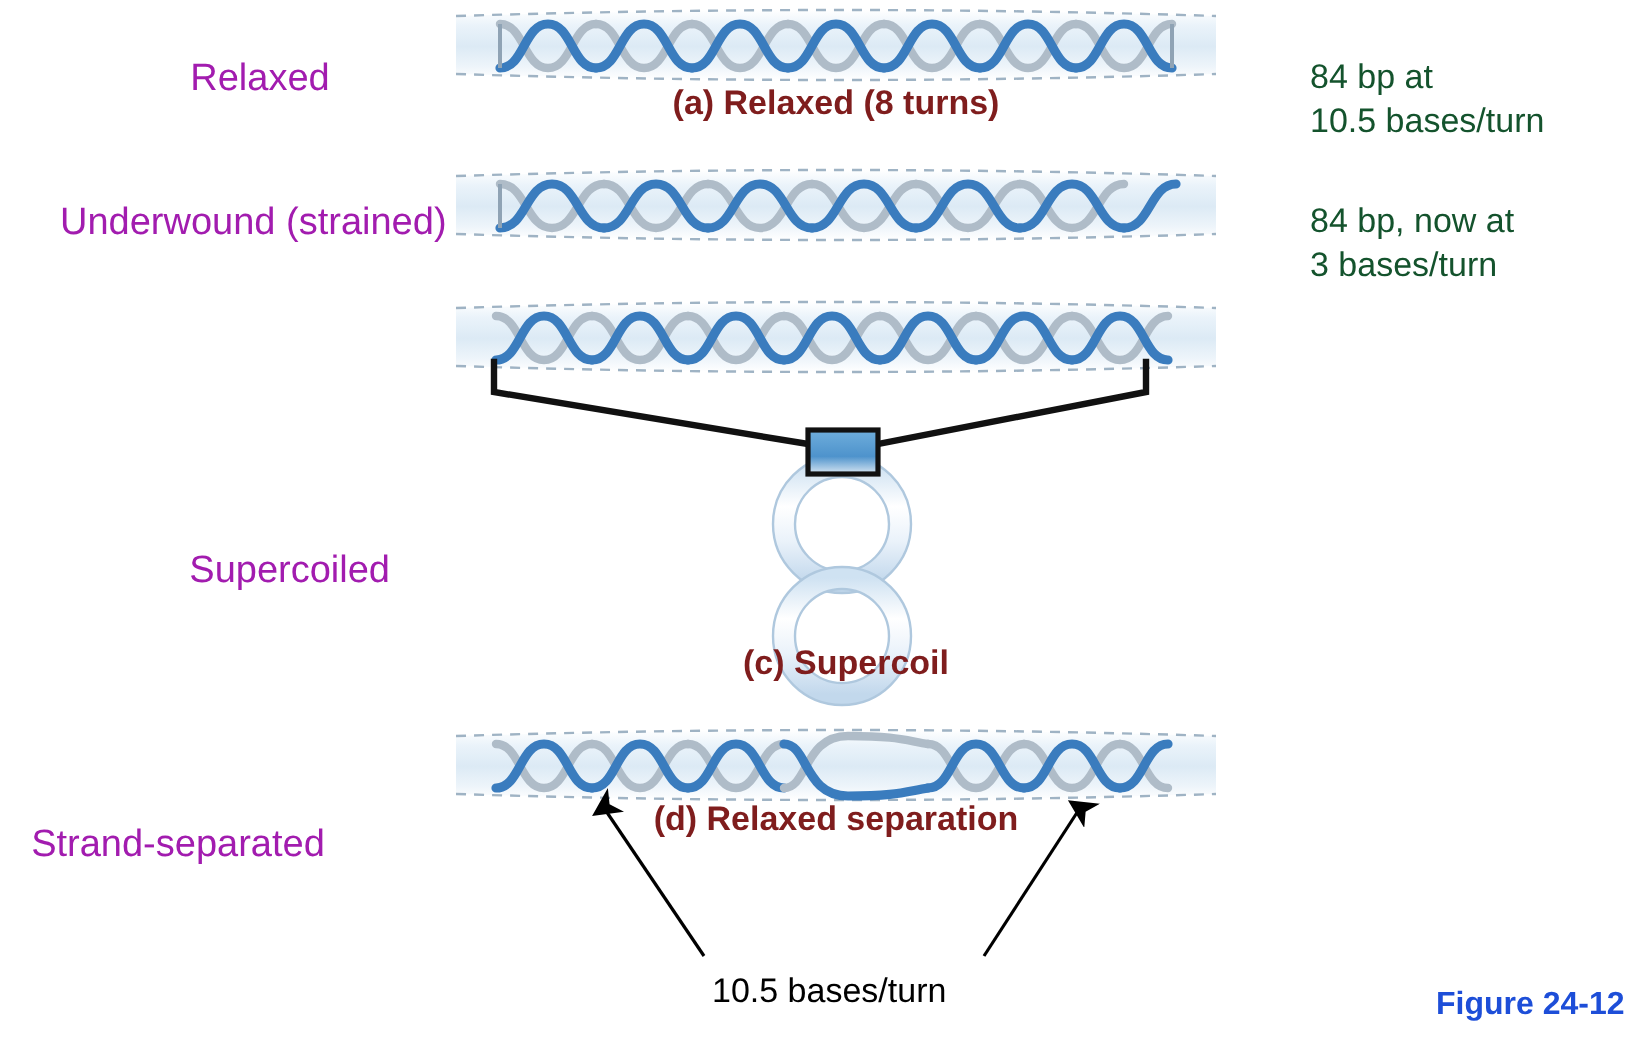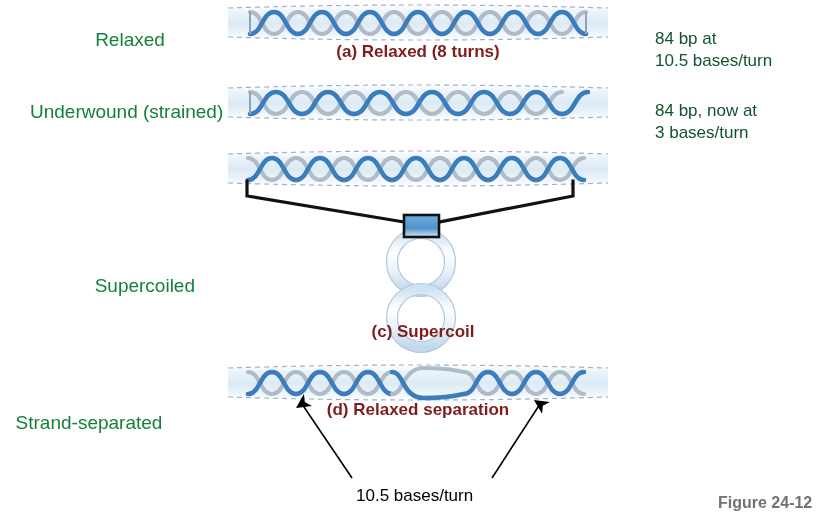--- a/index.html
+++ b/index.html
@@ -14,21 +14,21 @@
     position: relative;
     width: 816px;
     height: 521px;
     background: #ffffff;
     overflow: hidden;
   }
 
   
   .side-label {
     position: absolute;
-    color: #15803d;
+    color: #a21caf;
     font-size: 19px;
     font-family: "Liberation Sans", sans-serif;
     line-height: 23px;
     white-space: nowrap;
     text-align: center;
   }
 
   
   .note {
     position: absolute;
@@ -46,21 +46,21 @@
     font-size: 17px;
     font-weight: bold;
     font-family: "Liberation Sans", sans-serif;
     white-space: nowrap;
     text-align: center;
   }
 
   
   .figure-credit {
     position: absolute;
-    color: #737373;
+    color: #1d4ed8;
     font-size: 16px;
     font-weight: bold;
     font-family: "Liberation Sans", sans-serif;
     white-space: nowrap;
   }
 
   
   .bottom-note {
     position: absolute;
     color: #000000;

